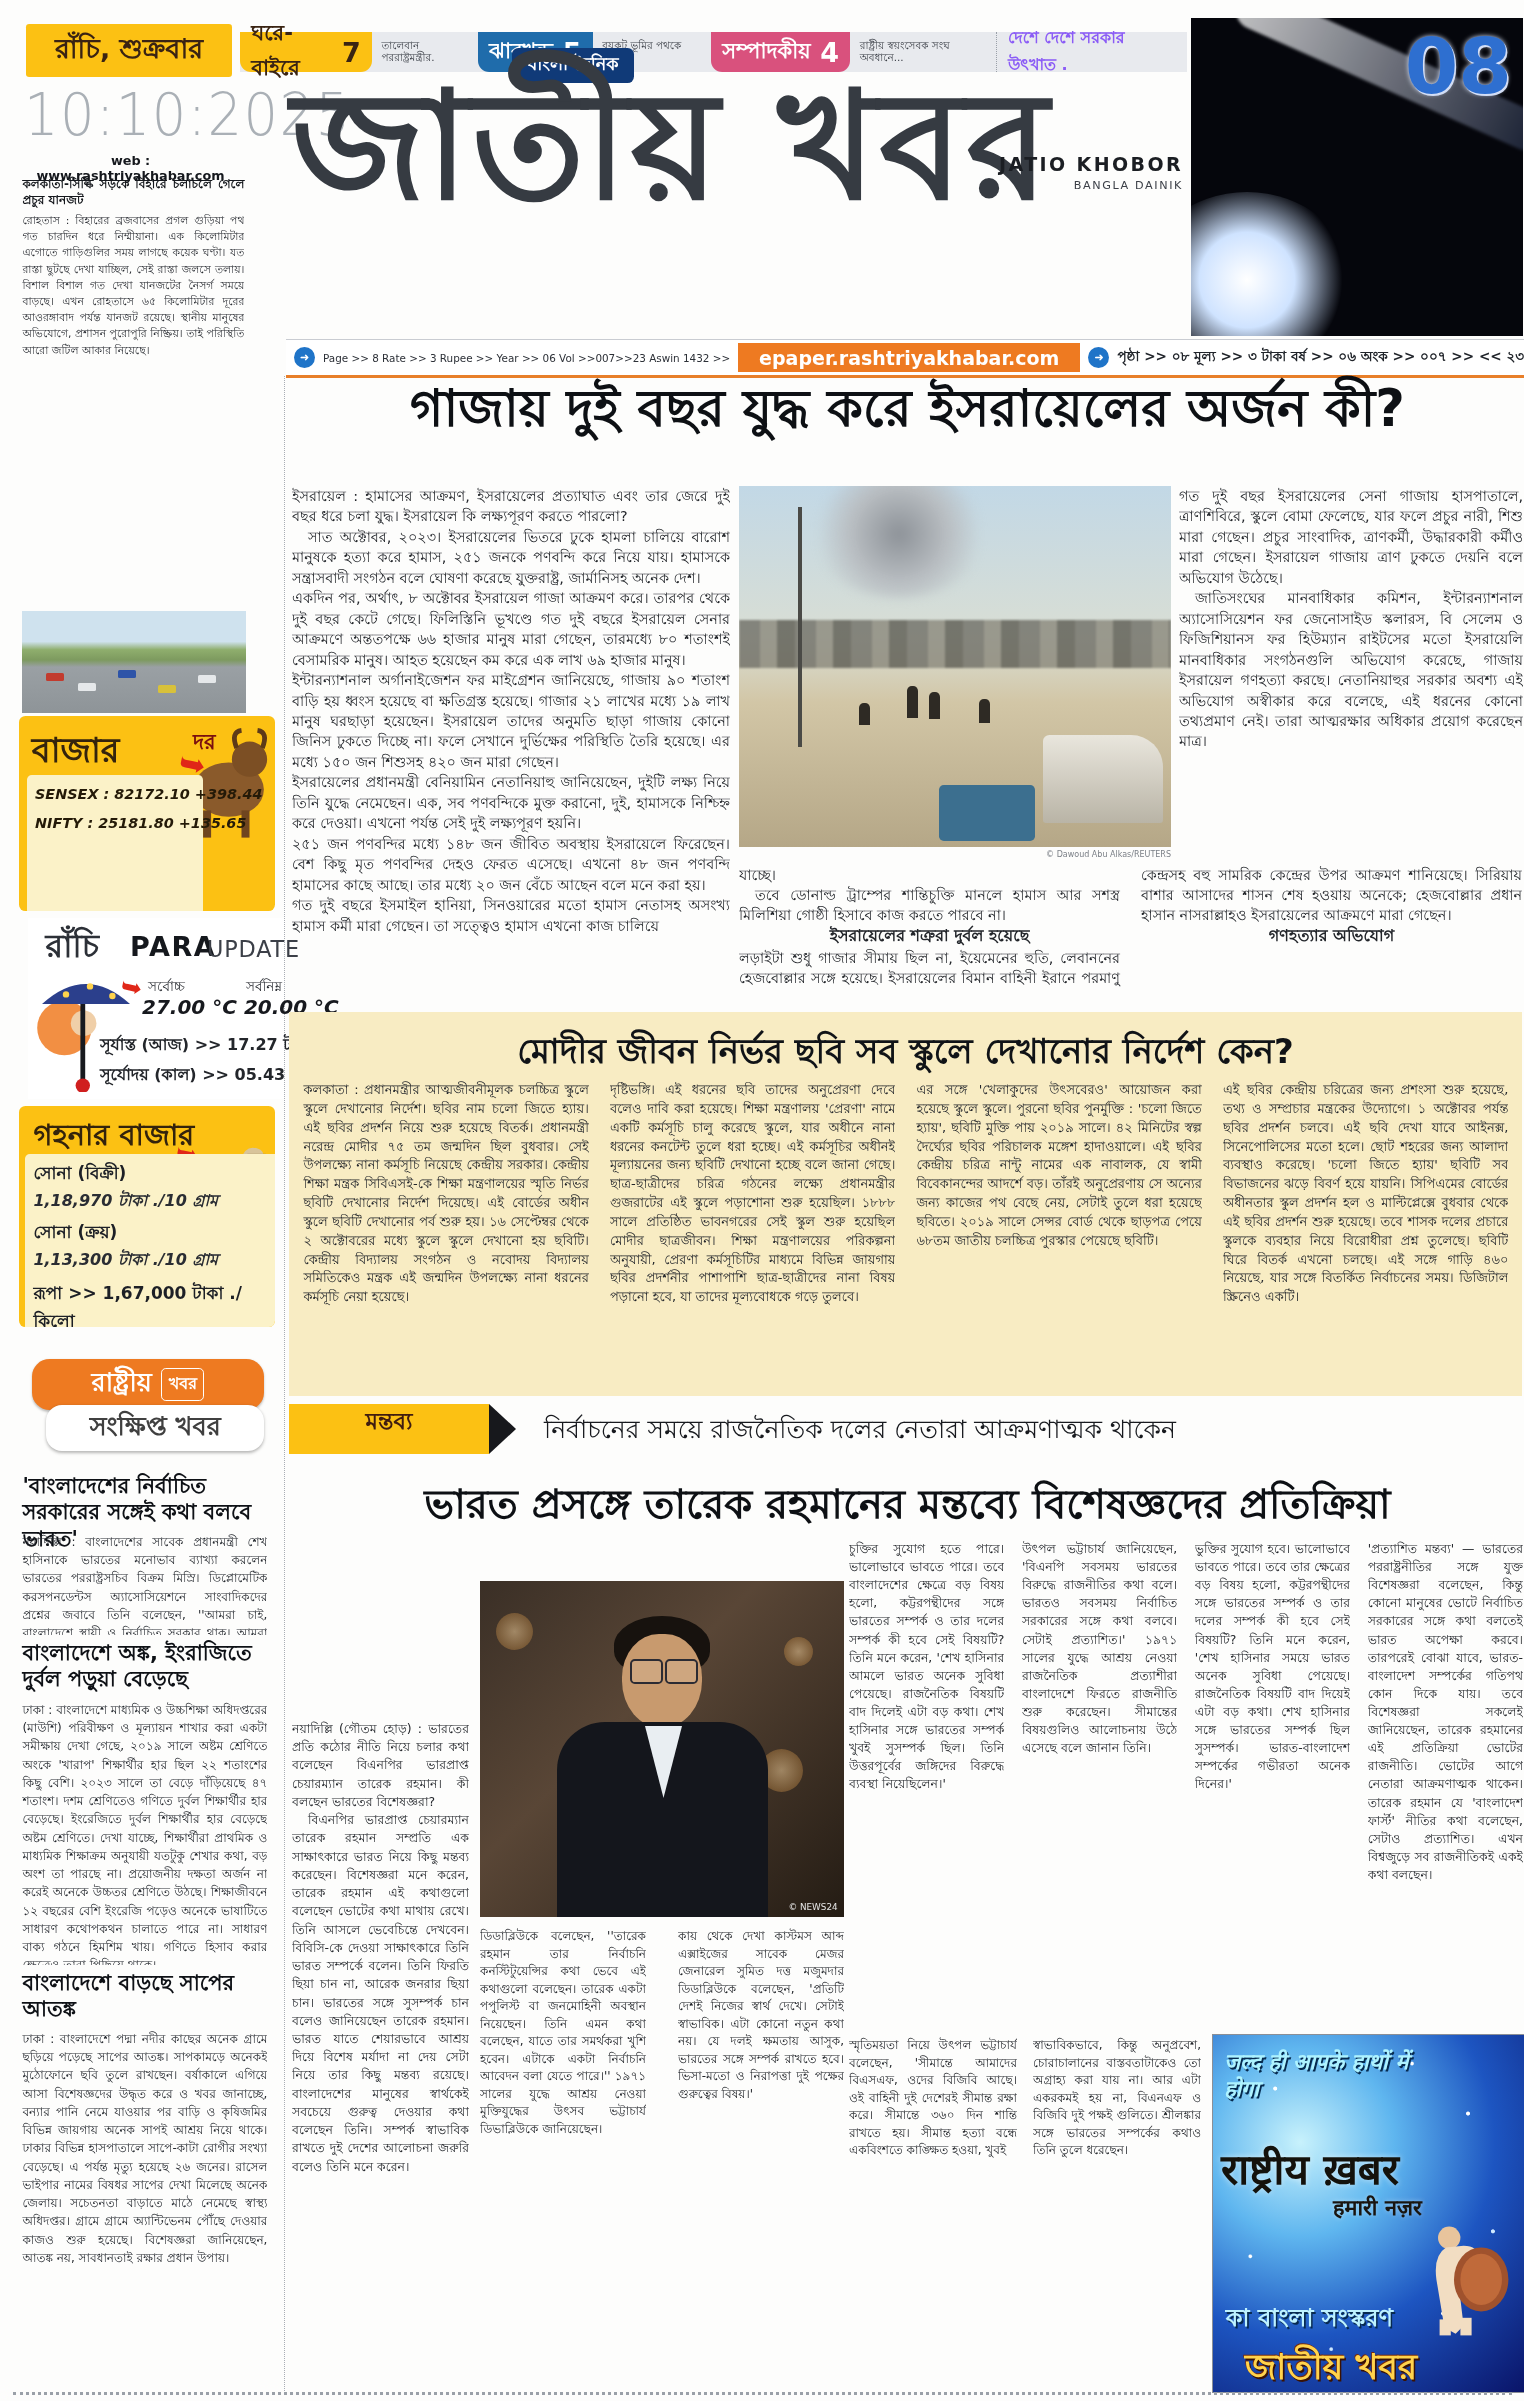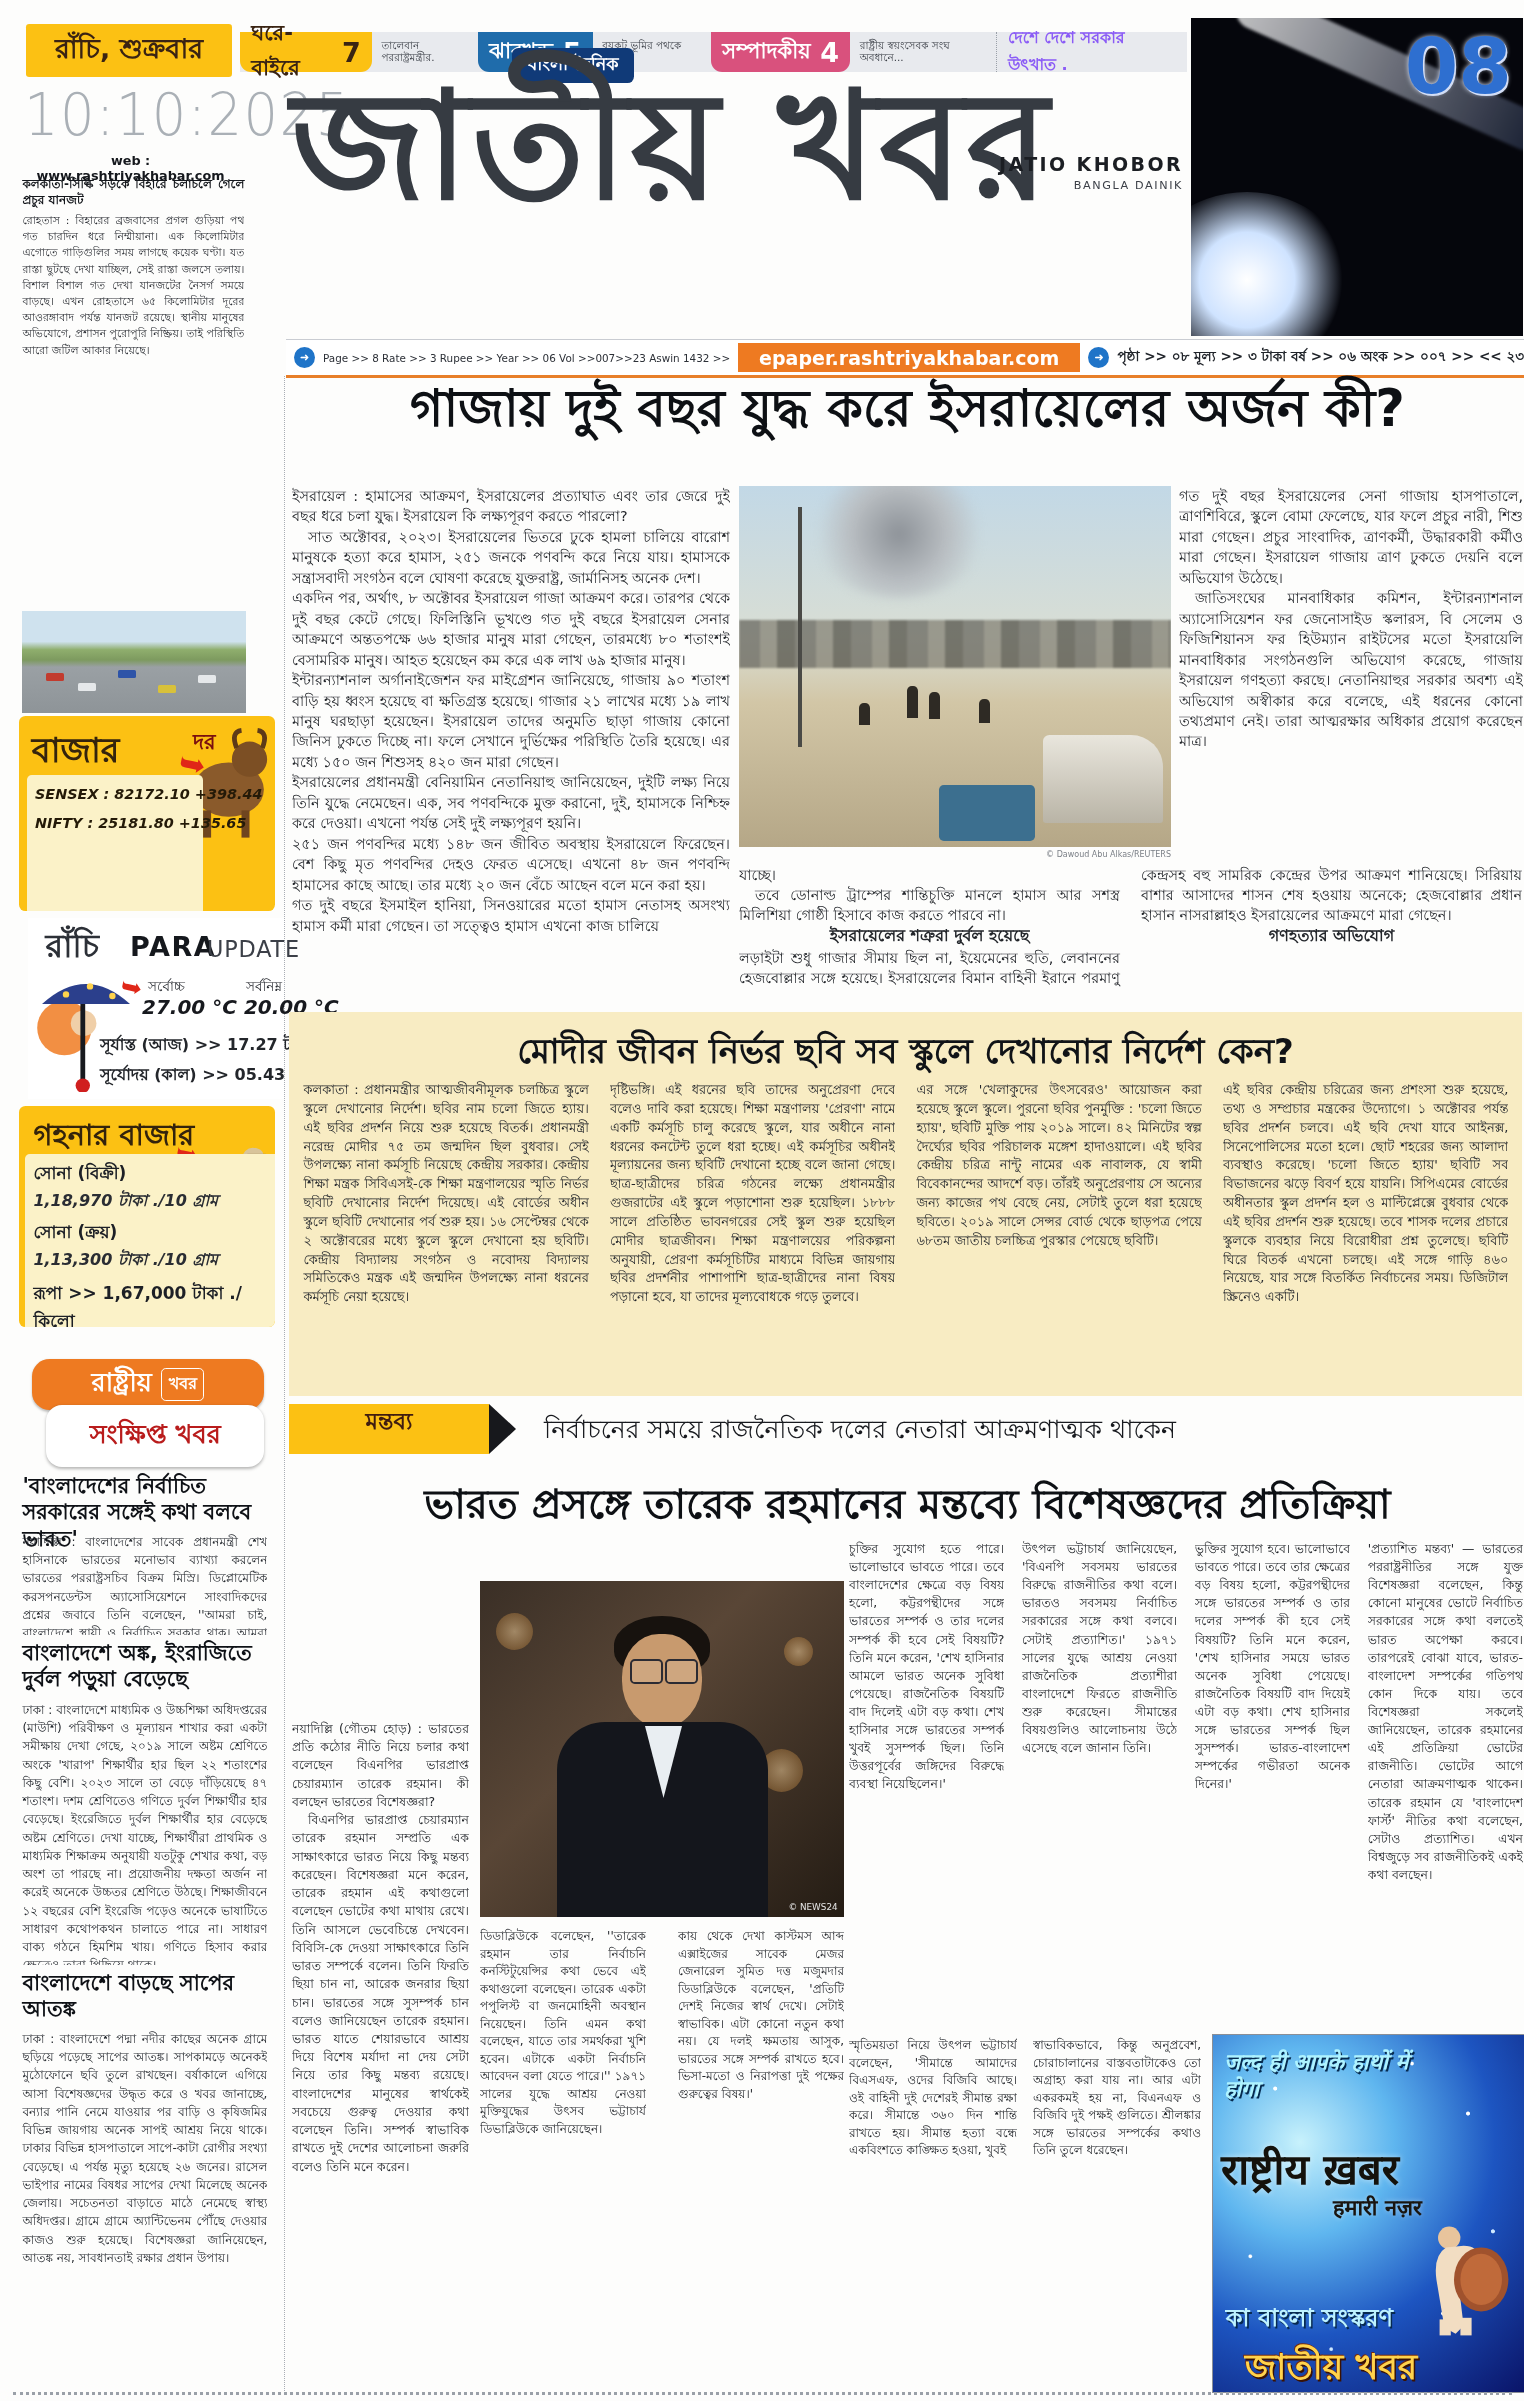--- a/index.html
+++ b/index.html
@@ -59,22 +59,22 @@
   .w-sun{position:absolute;left:72px;font-size:16px;font-weight:bold;color:#23262b;white-space:nowrap;}
   .gold{left:19px;top:1106px;width:256px;height:221px;}
   .gold-title{position:absolute;left:14.4px;top:6.4px;font-size:29px;font-weight:bold;color:#33230c;}
   .gold-panel{position:absolute;left:6.4px;top:48px;width:243px;height:166px;background:#fbf2c8;border-radius:4.8px;padding:6.4px 8px;}
   .g-l{font-size:17px;font-weight:bold;color:#1d2026;}
   .g-v{font-size:16px;font-style:italic;font-weight:bold;color:#2a2d33;margin-bottom:3.2px;}
   .brief-badge{left:32px;top:1359px;width:232px;}
   .bb-top{background:#ee7a21;border-radius:17.6px;height:51px;display:flex;align-items:center;justify-content:center;gap:9.6px;
           color:#fff;font-size:25.6px;font-weight:bold;box-shadow:0 1.6px 2.4px rgba(0,0,0,.25);}
   .bb-chip{font-size:16px;background:#ee7a21;border:1.6px solid #fff;border-radius:4.8px;padding:1.6px 6.4px;}
-  .bb-bottom{margin:-4.8px 0 0 14.4px;background:#fff;border-radius:16px;height:62px;display:flex;align-items:center;justify-content:center;
-             font-size:25.6px;font-weight:bold;color:#b91c1c;box-shadow:0 1.6px 3.2px rgba(0,0,0,.28);}
+  .bb-bottom{margin:-4.8px 0 0 14.4px;background:#fff;border-radius:16px;height:46px;display:flex;align-items:center;justify-content:center;
+             font-size:25.6px;font-weight:bold;color:#404040;box-shadow:0 1.6px 3.2px rgba(0,0,0,.28);}
   .brief-title{left:22.4px;width:240px;font-size:21px;font-weight:bold;line-height:1.25;color:#0e1116;}
   .brief-body{left:22.4px;width:245px;font-size:12px;line-height:1.52;color:#262a30;overflow:hidden;}
   
   .gz-headline{left:292px;top:382px;width:1231px;text-align:center;font-size:51px;font-weight:bold;color:#0d1014;line-height:1.05;}
   .colA{left:292px;top:486px;width:438px;height:518px;font-size:14.4px;line-height:1.42;overflow:hidden;}
   .colA p,.colB p{margin:0;}
   .dateline{font-weight:normal;}
   .gz-photo{left:739px;top:486px;width:432px;height:361px;overflow:hidden;
       background:linear-gradient(180deg,#c2d8e6 0%,#d9ded4 42%,#d2c6a6 60%,#b5a787 100%);}
   .smoke{position:absolute;left:72px;top:-16px;width:176px;height:128px;border-radius:50%;filter:blur(4.8px);

